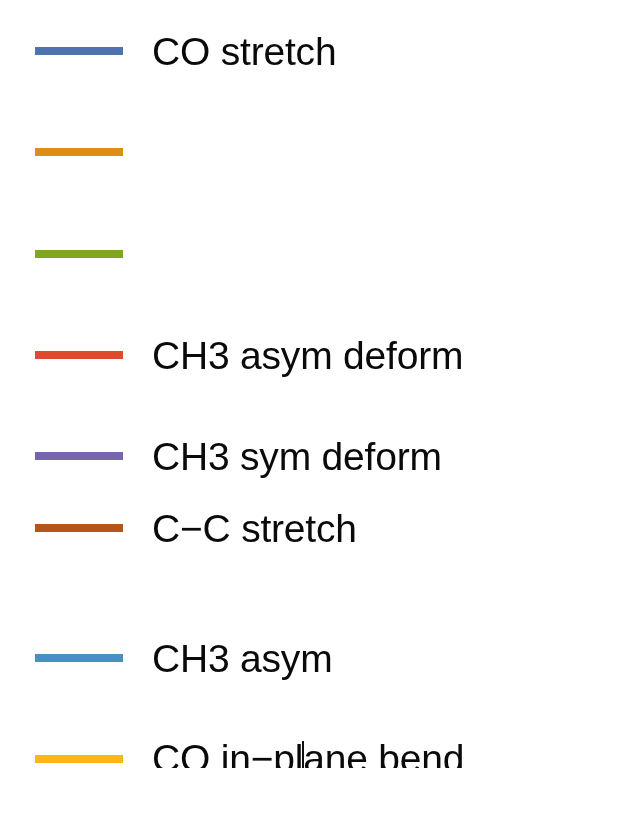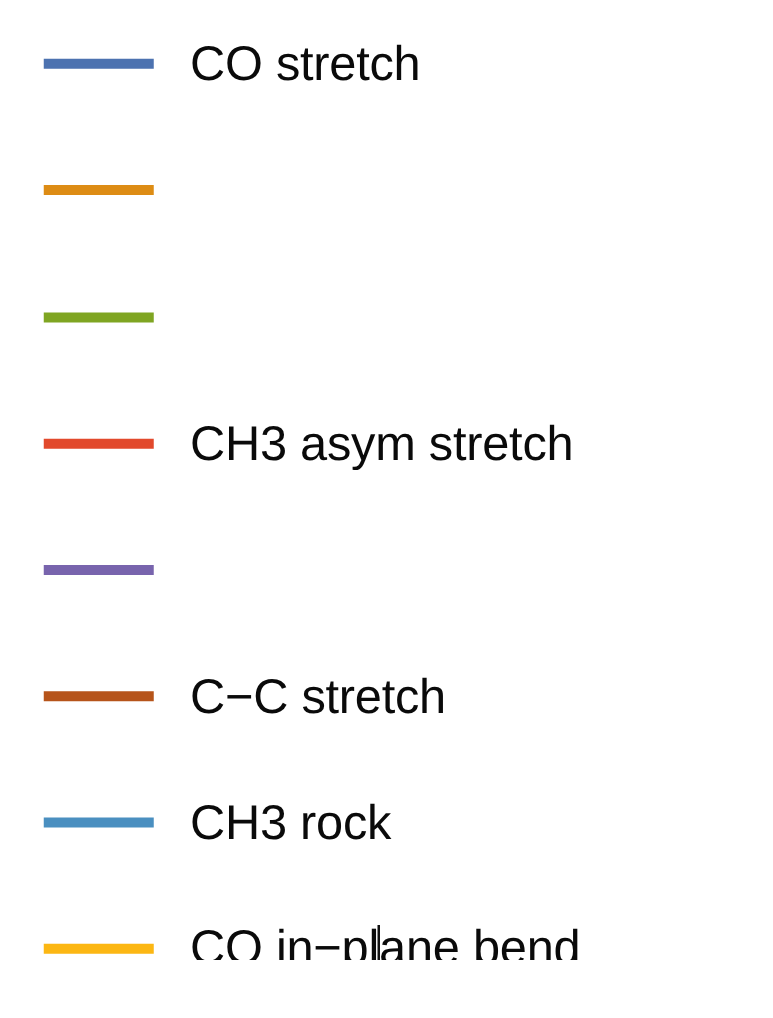--- a/index.html
+++ b/index.html
@@ -75,41 +75,42 @@
   <div class="legend-entry" style="top:203px">
     <span class="legend-swatch-wrap">
       <span class="legend-swatch" style="background:#7fa522"></span>
     </span>
   </div>
 
   <div class="legend-entry" style="top:304px">
     <span class="legend-swatch-wrap">
       <span class="legend-swatch" style="background:#e2492c"></span>
     </span>
-    <span class="legend-label">CH3 asym stretch</span>
+    <span class="legend-label">CH3 asym deform</span>
   </div>
 
   <div class="legend-entry" style="top:405px">
     <span class="legend-swatch-wrap">
       <span class="legend-swatch" style="background:#7864ad"></span>
     </span>
+    <span class="legend-label">CH3 sym deform</span>
   </div>
 
-  <div class="legend-entry" style="top:506px">
+  <div class="legend-entry" style="top:477px">
     <span class="legend-swatch-wrap">
       <span class="legend-swatch" style="background:#b6541a"></span>
     </span>
     <span class="legend-label">C−C stretch</span>
   </div>
 
   <div class="legend-entry" style="top:607px">
     <span class="legend-swatch-wrap">
       <span class="legend-swatch" style="background:#4a8fc0"></span>
     </span>
-    <span class="legend-label">CH3 rock</span>
+    <span class="legend-label">CH3 asym</span>
   </div>
 
   <div class="legend-entry" style="top:708px">
     <span class="legend-swatch-wrap">
       <span class="legend-swatch" style="background:#fcb713"></span>
     </span>
     <span class="legend-label"><span>CO in−pl</span><span class="caret"></span><span>ane bend</span></span>
   </div>
 
 </div>

